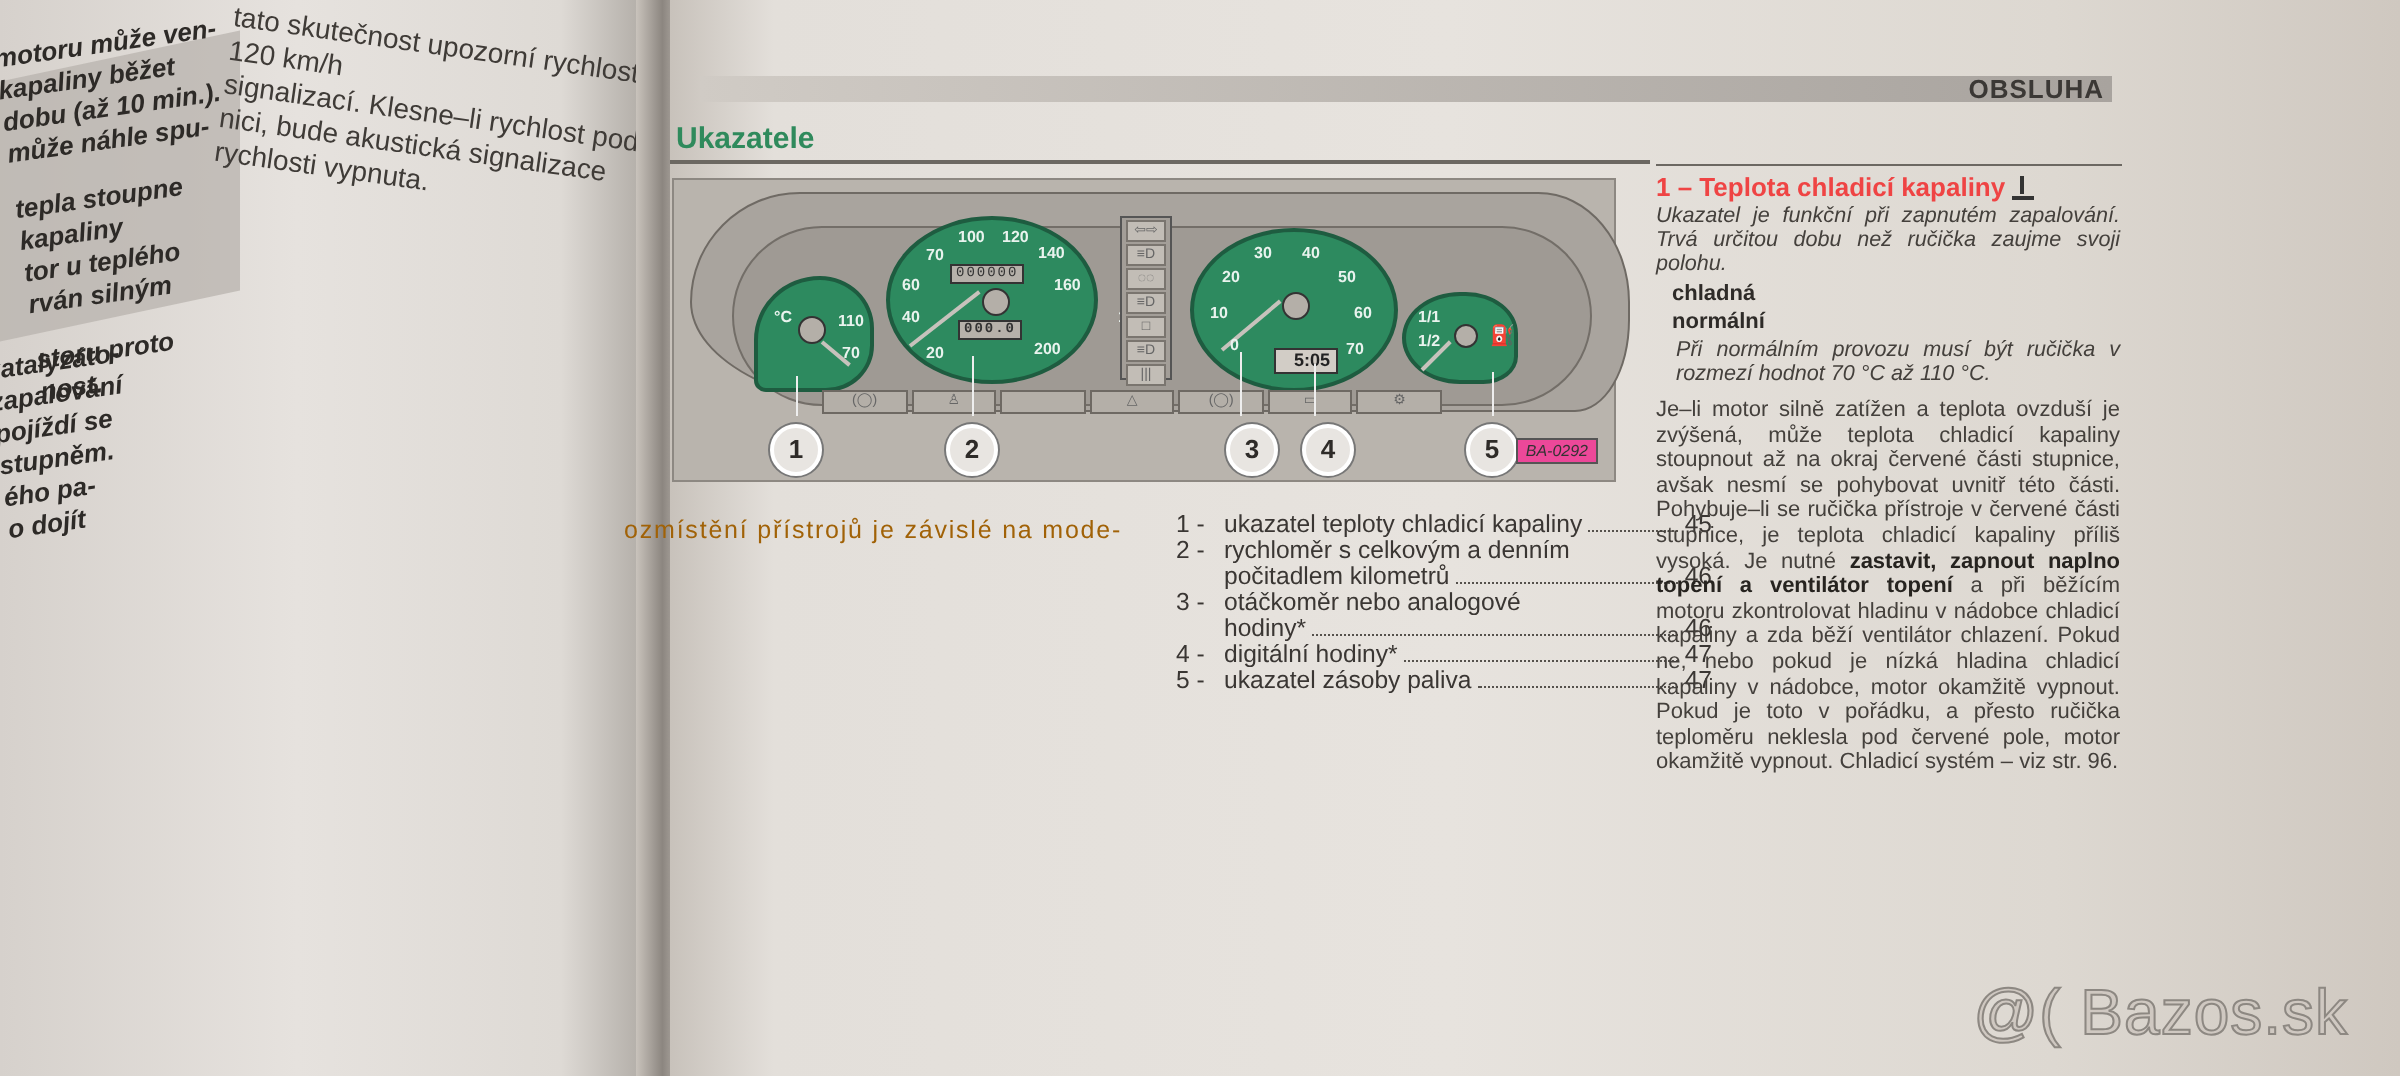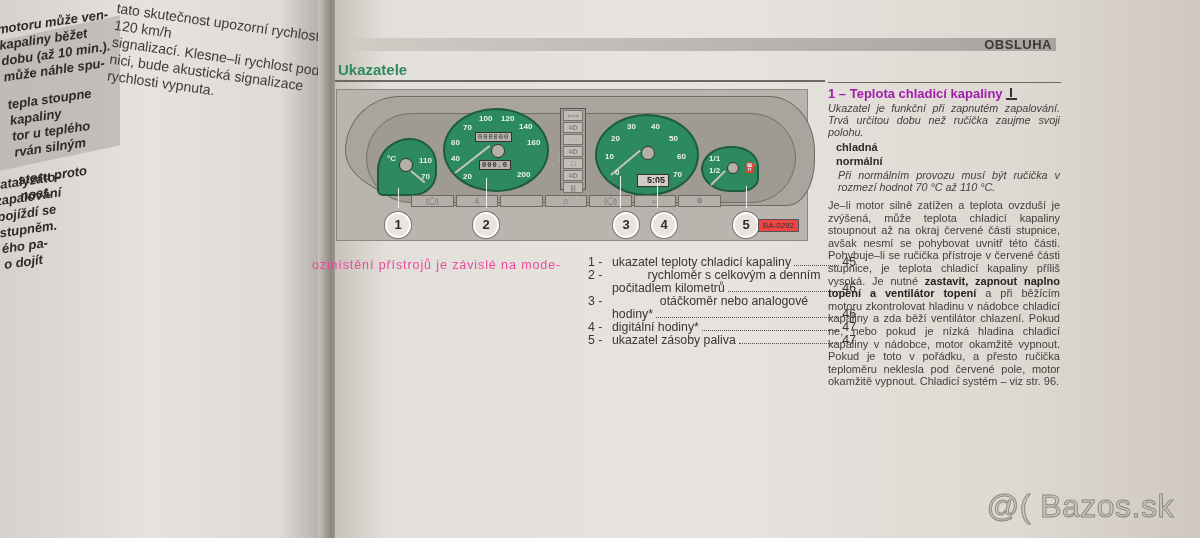--- a/index.html
+++ b/index.html
@@ -106,48 +106,48 @@
     flex: 1; background: #b4afa8; border: 1px solid #6e6963; font-size: 7px; text-align: center;
     line-height: 10px; color: #666;
   }
   .callout {
     position: absolute; width: 26px; height: 26px; border-radius: 50%;
     background: #e8e5e1; border: 2px solid #ffffff; box-shadow: 0 0 0 1px #777;
     font-size: 13px; font-weight: bold; text-align: center; line-height: 22px; color: #2e2b28;
   }
   .leader { position: absolute; width: 1px; background: #eee; }
   .fig-id {
-    position: absolute; right: 8px; bottom: 8px; font-size: 8px; background: #ef4444;
-    border: 1px solid #555; padding: 1px 4px; color: #333;
+    position: absolute; right: 8px; bottom: 8px; font-size: 8px; background: #ec4899;
+    border: 1px solid #555; padding: 1px 4px; color: #333; font-style: italic;
   }
   
   .caption {
     position: absolute; left: 312px; top: 258px; width: 262px; font-size: 12.5px; line-height: 14px;
-    color: #ec4899;
+    color: #a16207;
   }
   .caption .line { white-space: nowrap; overflow: hidden; }
   .caption .line:first-child { letter-spacing: .9px; }
   
   .legend {
     position: absolute; left: 588px; top: 256px; width: 268px; font-size: 12.3px; line-height: 13px;
     color: #3a3633;
   }
   .legend .item { display: flex; }
   .legend .num { width: 24px; flex: none; }
-  .legend .body { flex: 1; text-align: center; }
+  .legend .body { flex: 1; }
   .legend .row { display: flex; }
   .legend .lbl { white-space: nowrap; }
   .legend .dots { flex: 1; border-bottom: 1px dotted #55514c; margin: 0 3px 3px; }
   .legend .pg { flex: none; }
   
   .col {
     position: absolute; left: 828px; top: 88px; width: 232px; font-size: 10.8px; line-height: 12px;
     color: #44403c;
   }
-  .col h3 { font-size: 13px; font-weight: bold; color: #a21caf; margin-bottom: 2px; }
+  .col h3 { font-size: 13px; font-weight: bold; color: #ef4444; margin-bottom: 2px; }
   .col .p { margin-bottom: 3px; text-align: justify; font-style: italic; }
   .col .sub { font-weight: bold; color: #2e2b28; margin: 2px 0 2px 8px; font-size: 11px; }
   .col .indent { margin-left: 10px; }
   .col .long { margin-top: 6px; font-size: 11px; line-height: 12.6px; text-align: justify; }
   .col b { color: #26231f; }
   .temp-icon { display: inline-block; width: 11px; height: 12px; border-bottom: 2px solid #333; position: relative; vertical-align: -2px; }
   .temp-icon::before { content: ""; position: absolute; left: 4px; top: 0; width: 2px; height: 9px; background: #333; }
   
   .watermark {
     position: absolute; right: 26px; top: 488px; font-size: 32px; color: #cfc8c1;

